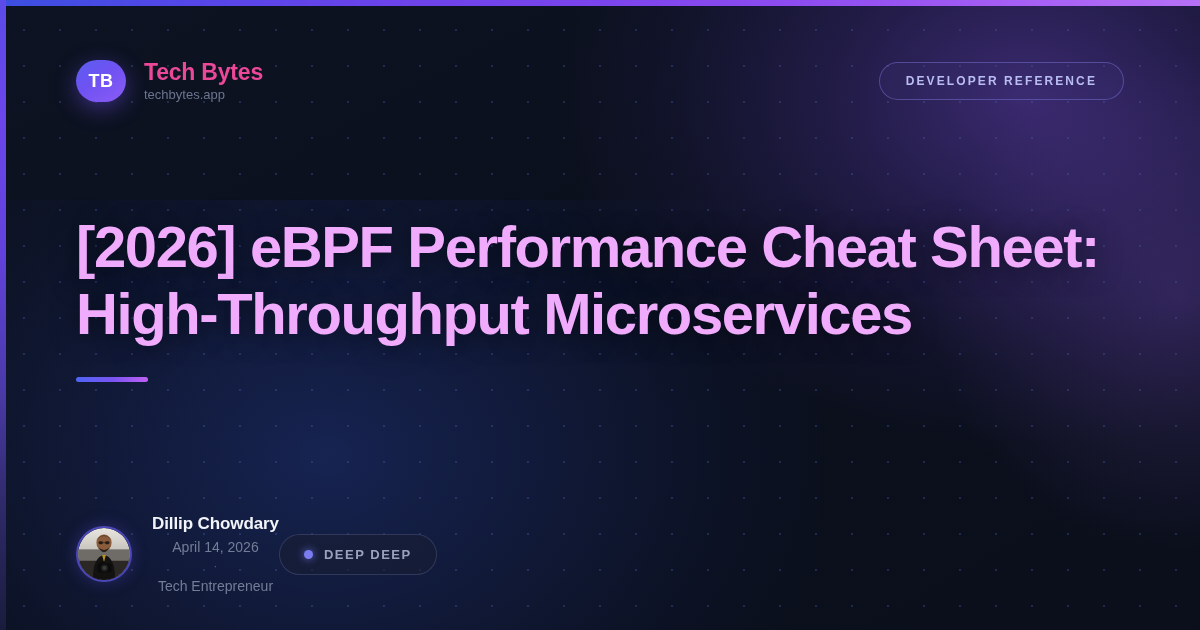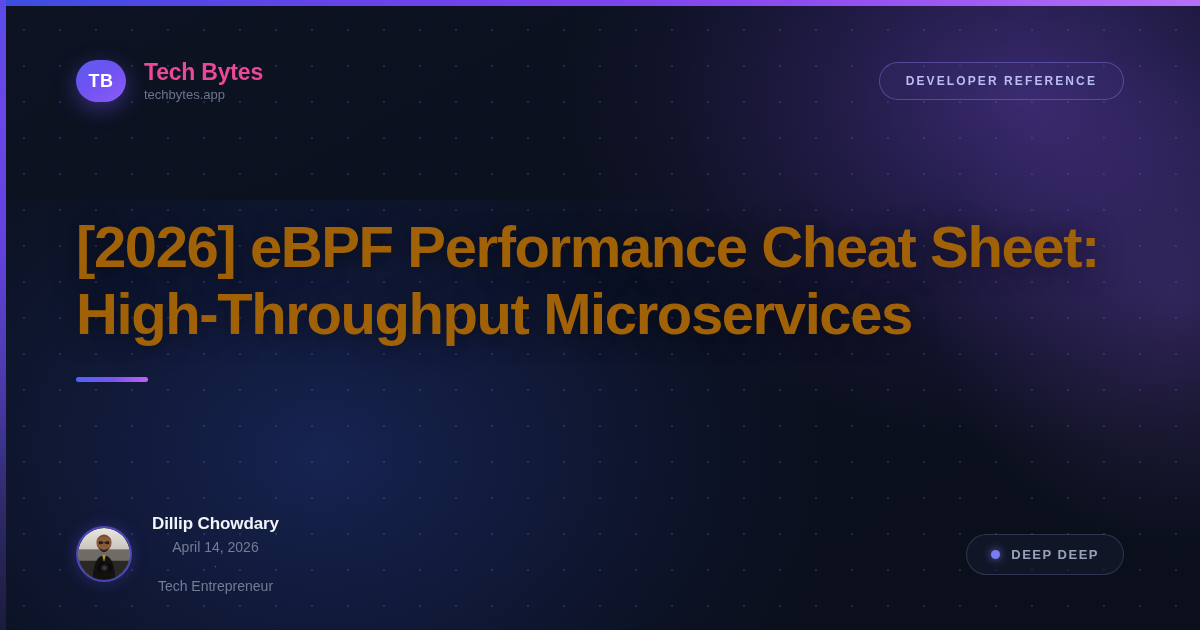--- a/index.html
+++ b/index.html
@@ -202,21 +202,21 @@
   }
 
   .eyebrow-text {
     color: #6f6fe8;
     font-size: 13px;
     font-weight: bold;
     letter-spacing: 2.4px;
   }
 
   h1.headline {
-    color: #a16207;
+    color: #f0abfc;
     font-size: 58px;
     font-weight: bold;
     line-height: 1.14;
     letter-spacing: -1.4px;
     max-width: 1060px;
     text-shadow: 0 2px 26px rgba(0, 0, 0, 0.55);
   }
 
   .accent-bar {
     margin-top: 30px;
@@ -224,21 +224,20 @@
     height: 5px;
     border-radius: 3px;
     background: linear-gradient(90deg, #4f64f5 0%, #7a54f2 52%, #c060f4 100%);
   }
 
   
 
   footer.meta-row {
     display: flex;
     align-items: center;
-    justify-content: space-between;
     height: 132px;
     padding-bottom: 20px;
   }
 
   .author {
     display: flex;
     align-items: center;
     gap: 20px;
   }
 

